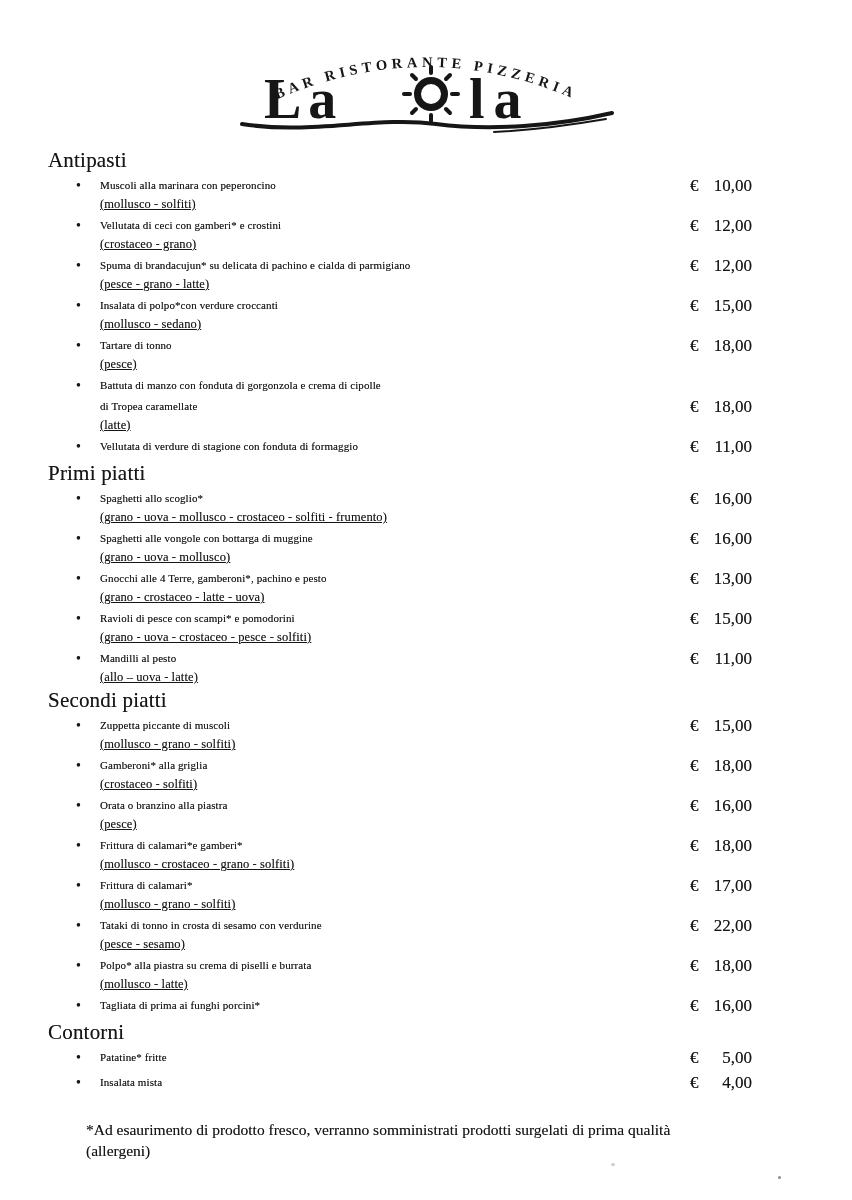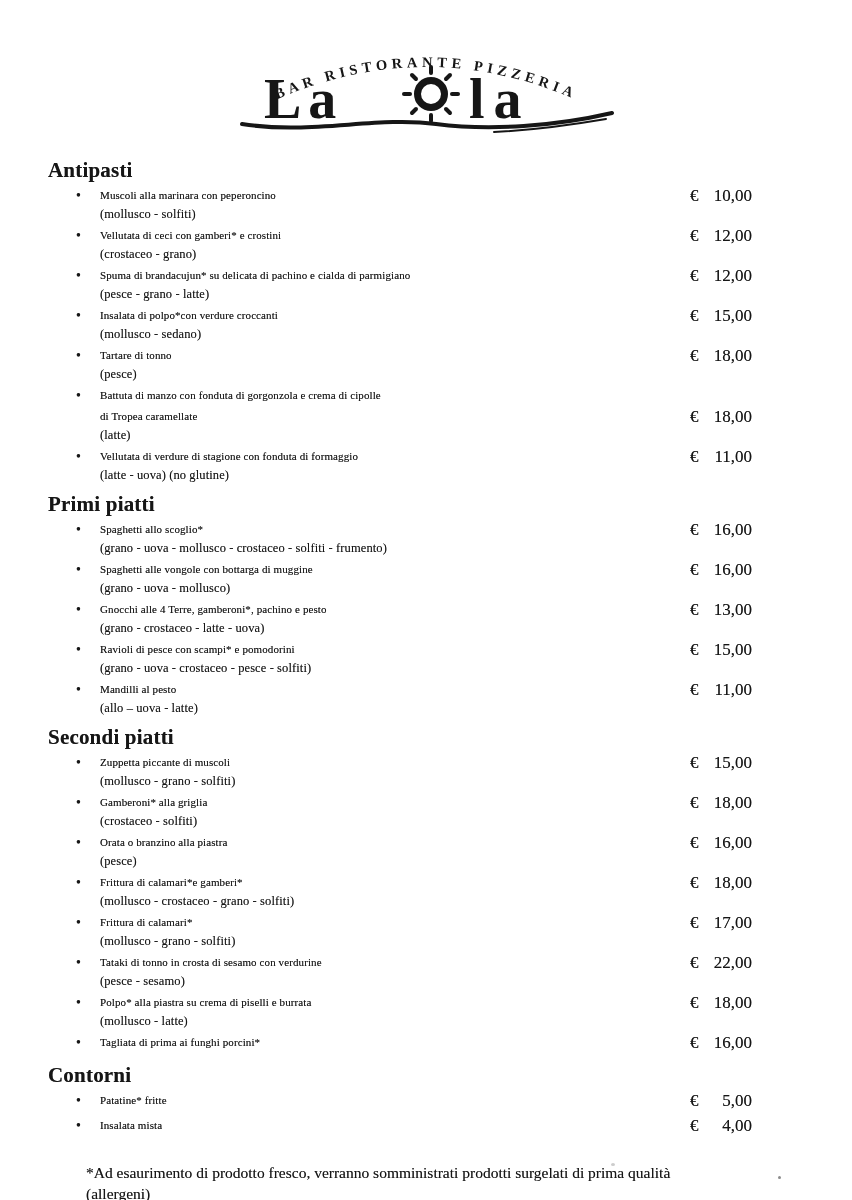--- a/index.html
+++ b/index.html
@@ -14,22 +14,22 @@
     background: #ffffff;
     color: #161616;
     overflow: hidden;
   }
   
   .logo { width: 400px; margin: 34px auto 4px; }
   .logo svg { display: block; }
   
   .menu { padding: 4px 100px 0 48px; }
   .section-title {
-    font-size: 21px; font-weight: bold;
-    margin: 10px 0 3px 0; letter-spacing: .2px;
+    font-size: 21px; font-weight: normal;
+    margin: 0 0 3px 0; letter-spacing: .2px;
     line-height: 24px;
   }
   .item { margin-bottom: 4px; }
   .item-row { display: flex; align-items: flex-start; }
   .bullet {
     flex: none; width: 24px; margin-left: 28px;
     font-size: 14px; line-height: 21px; text-align: left;
   }
   .item-name {
     flex: 1; font-size: 11px; line-height: 21px;
@@ -42,20 +42,21 @@
     display: flex; justify-content: space-between;
     font-size: 17px; line-height: 21px;
     text-shadow: 0 0 .5px rgba(20,20,20,.55);
   }
   .price .amt { text-align: center; }
   .allergens {
     margin-left: 52px; margin-top: 1px;
     font-size: 12.5px; line-height: 14px;
     letter-spacing: .1px;
     text-shadow: 0 0 .4px rgba(20,20,20,.45);
+    text-decoration: underline;
   }
   .section-title, .bullet { text-shadow: 0 0 .5px rgba(20,20,20,.55); }
   
   .footnote {
     margin: 26px 60px 0 86px;
     font-size: 15.5px; line-height: 21px;
     white-space: pre-line;
     text-shadow: 0 0 .5px rgba(20,20,20,.5);
   }
   
@@ -173,21 +174,20 @@
 
   <div class="item">
     <div class="item-row">
       <span class="bullet">•</span>
       <span class="item-name">Vellutata di verdure di stagione con fonduta di formaggio</span>
       <span class="price">
         <span class="cur">€</span>
         <span class="amt">11,00</span>
       </span>
     </div>
-    <div class="allergens">(latte - uova) (no glutine)</div>
   </div>
 </div>
   </section>
 
   <section class="menu-section">
     <h2 class="section-title">Primi piatti</h2>
     <div class="section-items">
   <div class="item">
     <div class="item-row">
       <span class="bullet">•</span>

